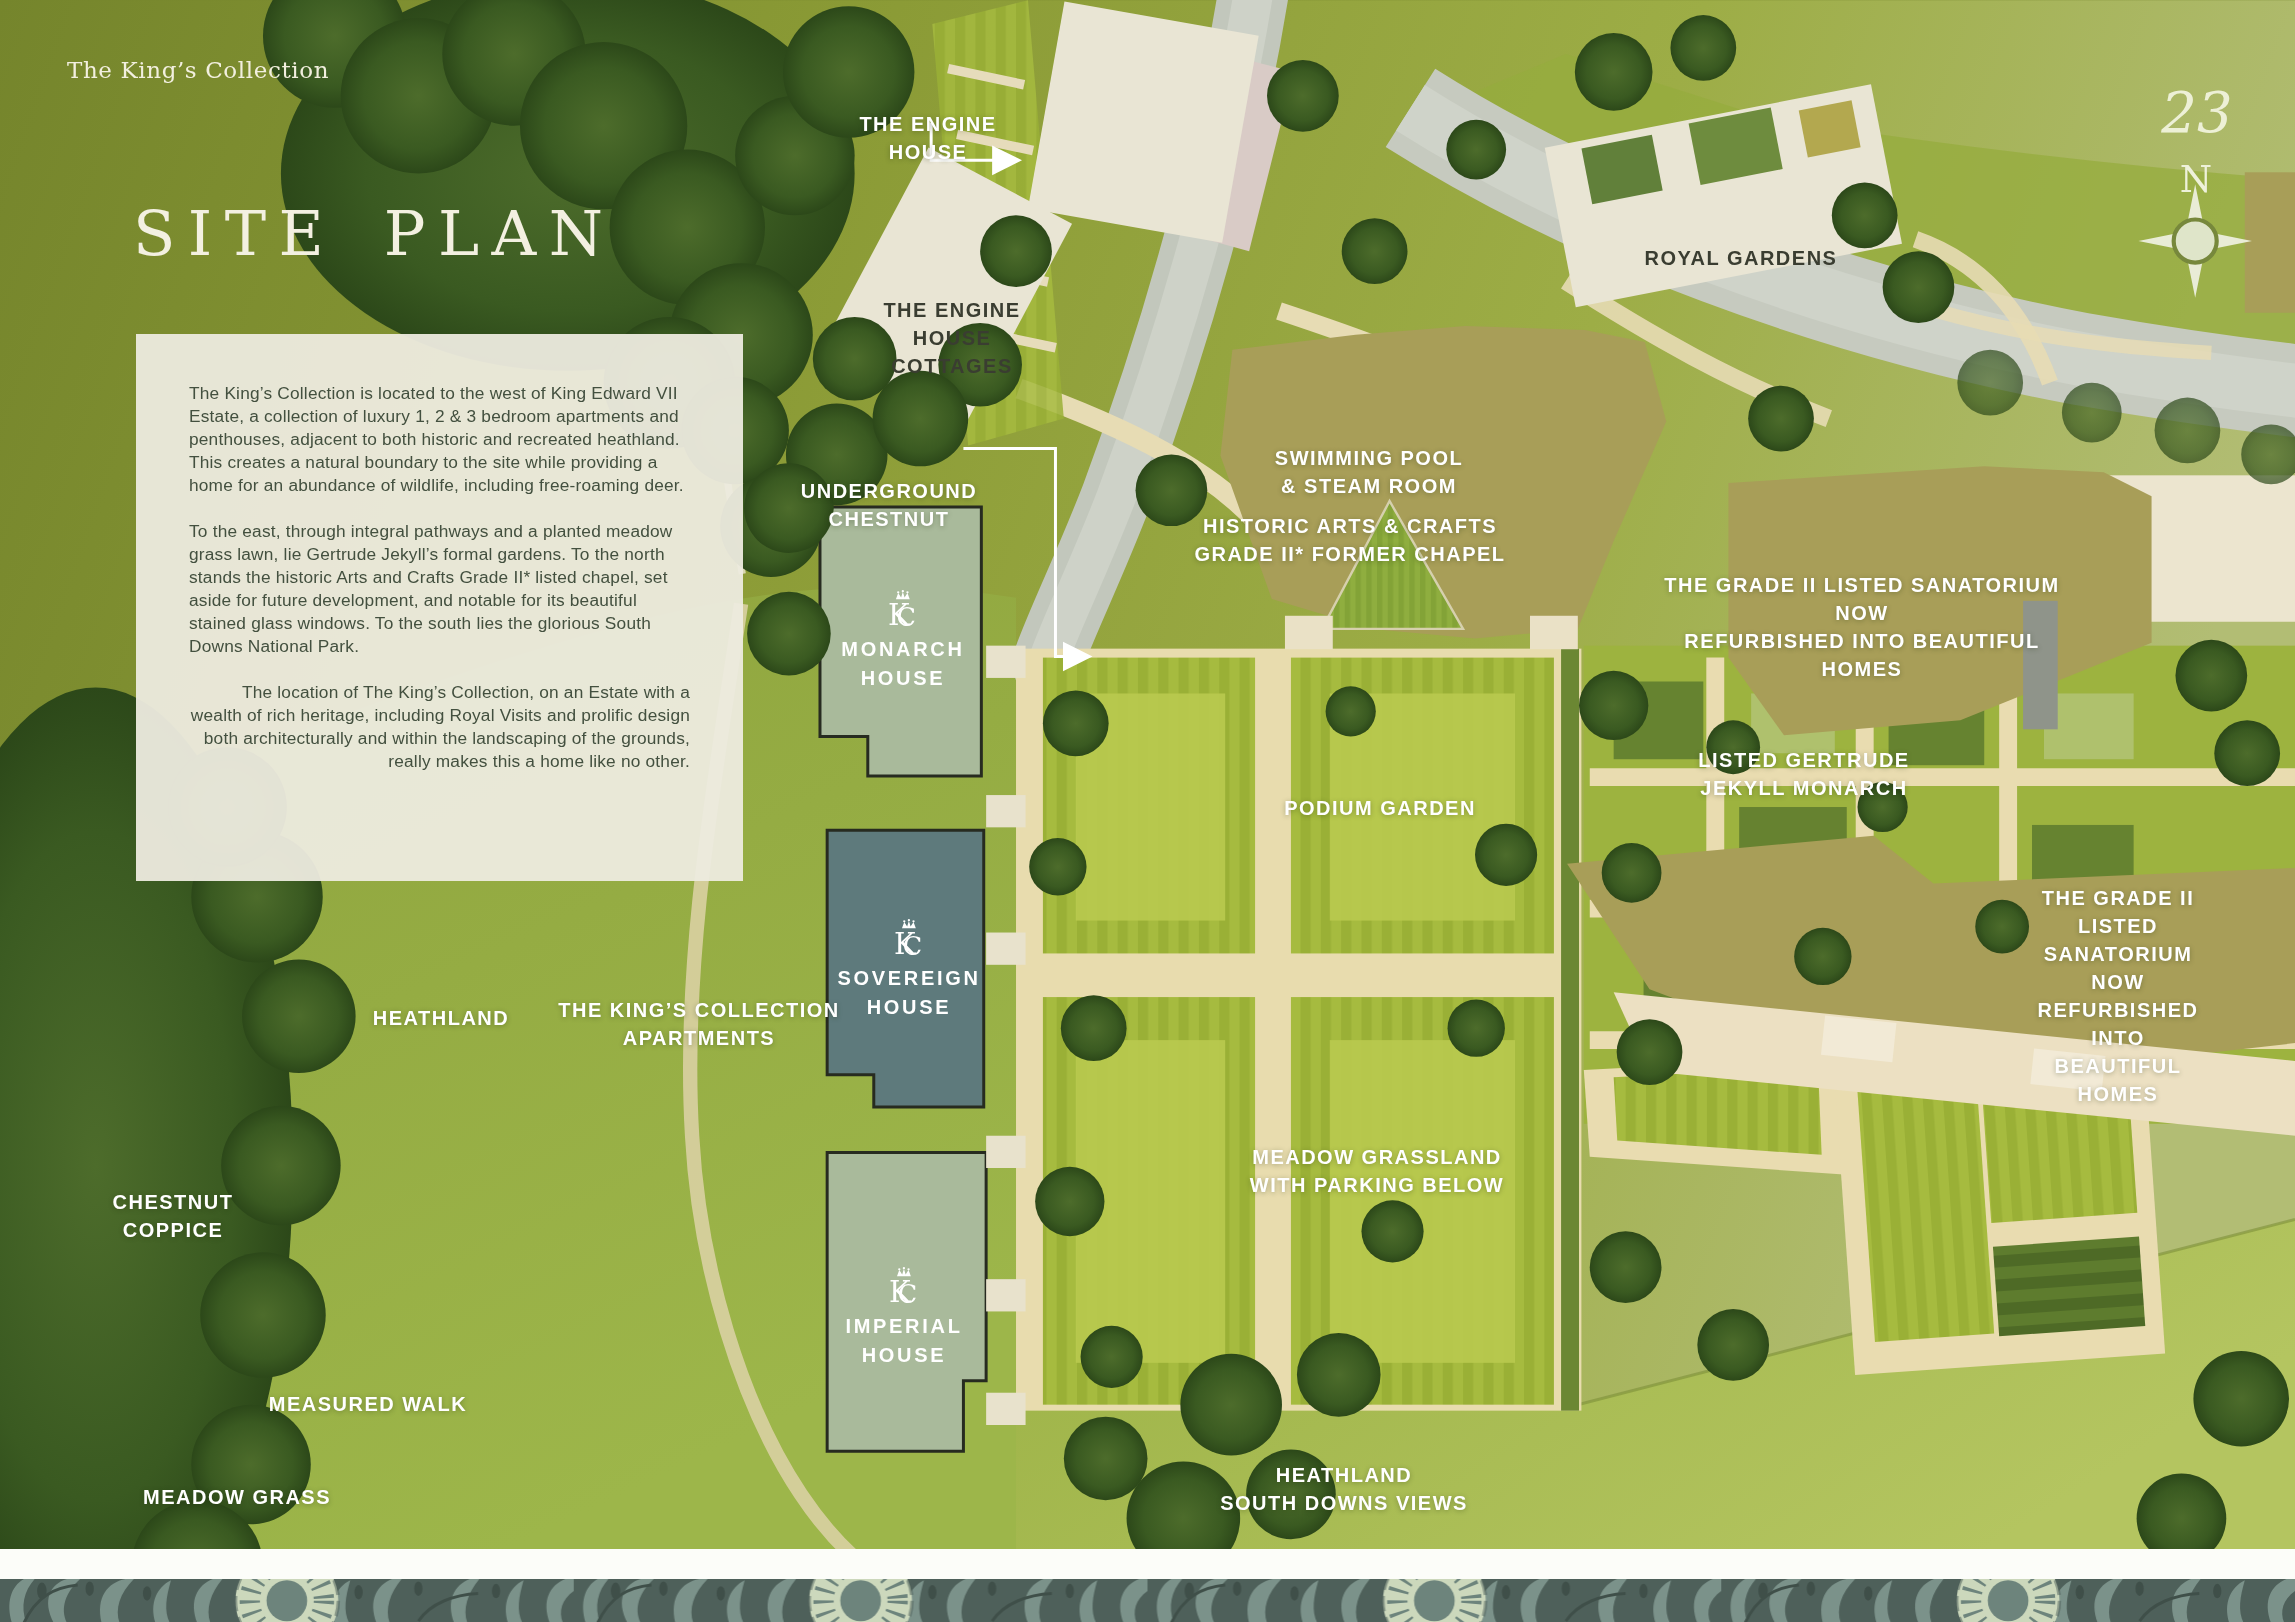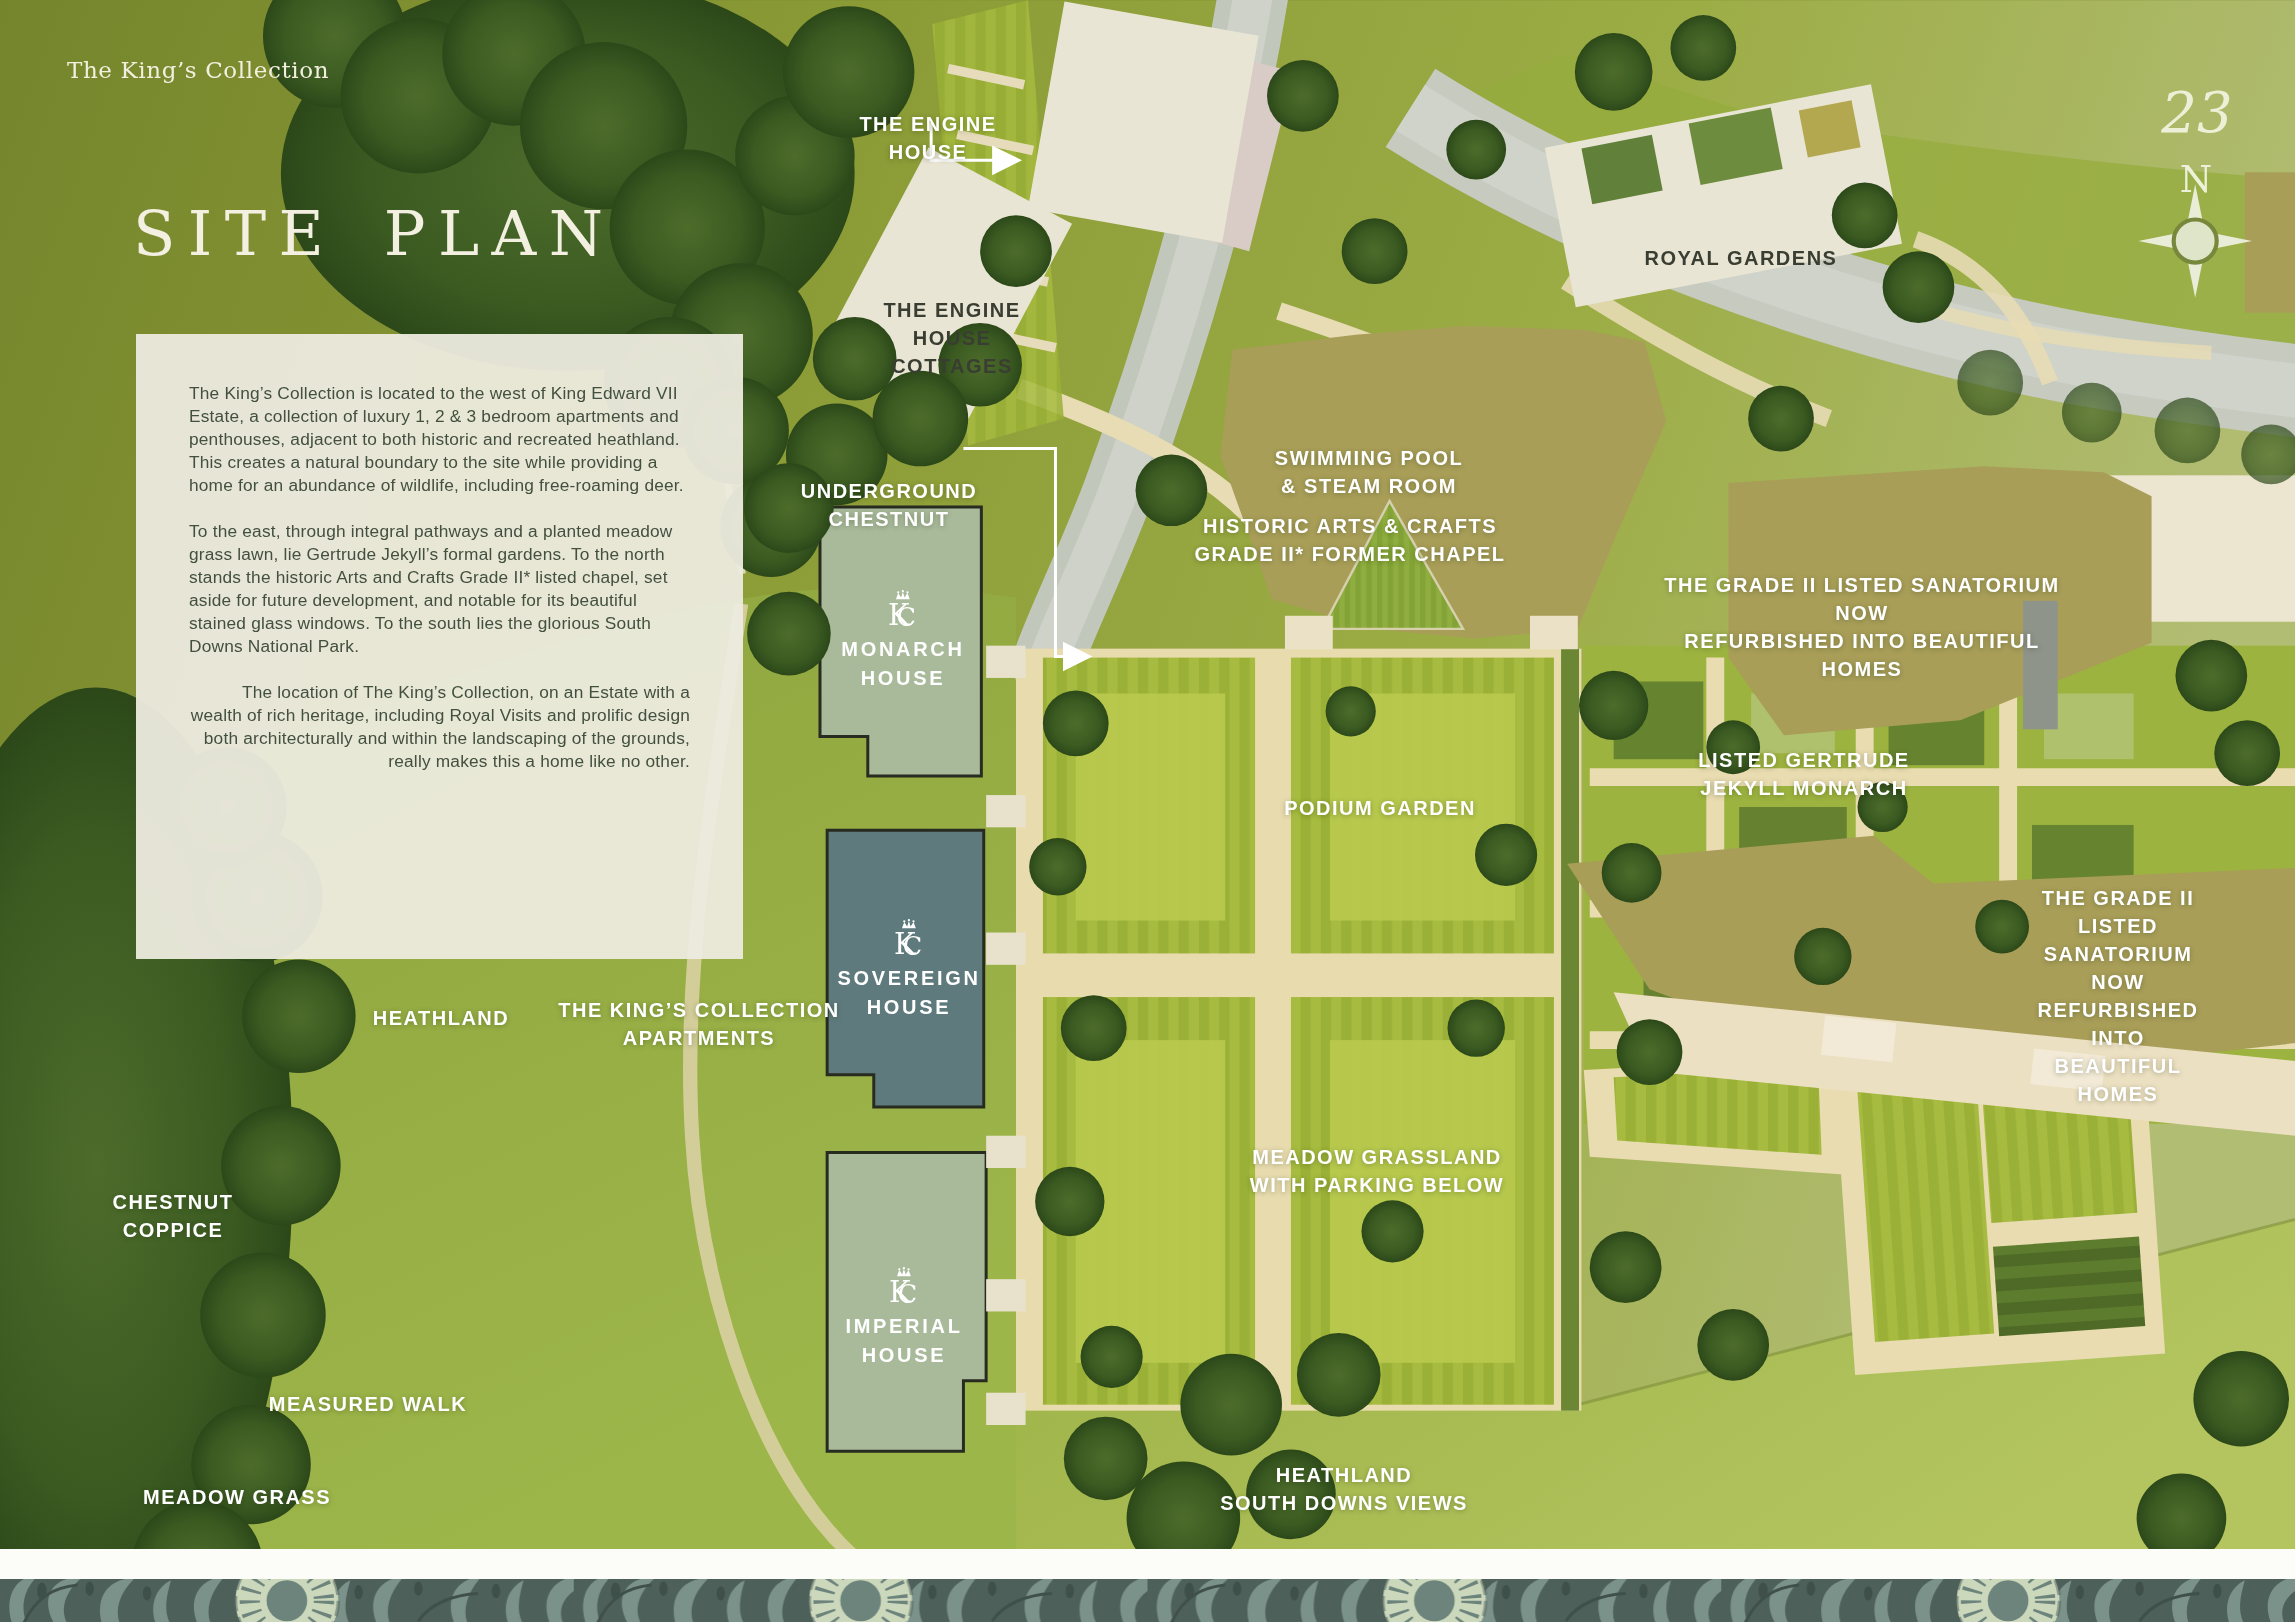--- a/index.html
+++ b/index.html
@@ -12,21 +12,21 @@
   .brand{position:absolute;left:67px;top:57px;
          font:400 23px "DejaVu Serif",serif;color:#f2efdf;letter-spacing:0.6px;}
   .title{position:absolute;left:133px;top:197px;
          font:400 62px "DejaVu Serif",serif;color:#f3f0e1;
          letter-spacing:.20em;word-spacing:.25em;white-space:nowrap;}
   .pagenum{position:absolute;left:2197px;top:97px;transform:translate(-50%,-50%);
          font:italic 400 56px "DejaVu Serif",serif;color:#edf0d6;margin-top:15px;}
   .compass-n{position:absolute;left:2196px;top:179px;transform:translate(-50%,-50%);
          font:400 37px "DejaVu Serif",serif;color:#eef1da;}
 
-  .card{position:absolute;left:136px;top:334px;width:607px;height:625px;
+  .card{position:absolute;left:136px;top:334px;width:607px;height:547px;
         background:rgba(237,235,223,.95);box-sizing:border-box;padding:48px 53px;}
   .card p{margin:0 0 23px;font:400 17.3px/23px "Liberation Sans",sans-serif;
           color:#43503f;letter-spacing:0.2px;}
   .card p:last-child{margin-bottom:0;text-align:right;}
 
   .label{position:absolute;transform:translate(-50%,-50%);
          font:700 20px/1.4 "Liberation Sans",sans-serif;letter-spacing:1.5px;
          color:#ffffff;text-align:center;white-space:pre-line;
          text-shadow:0 0.6px 4.8px rgba(35,48,15,.35);margin-top:44px;}
   .label.dark{color:#3a3d31;text-shadow:none;}

